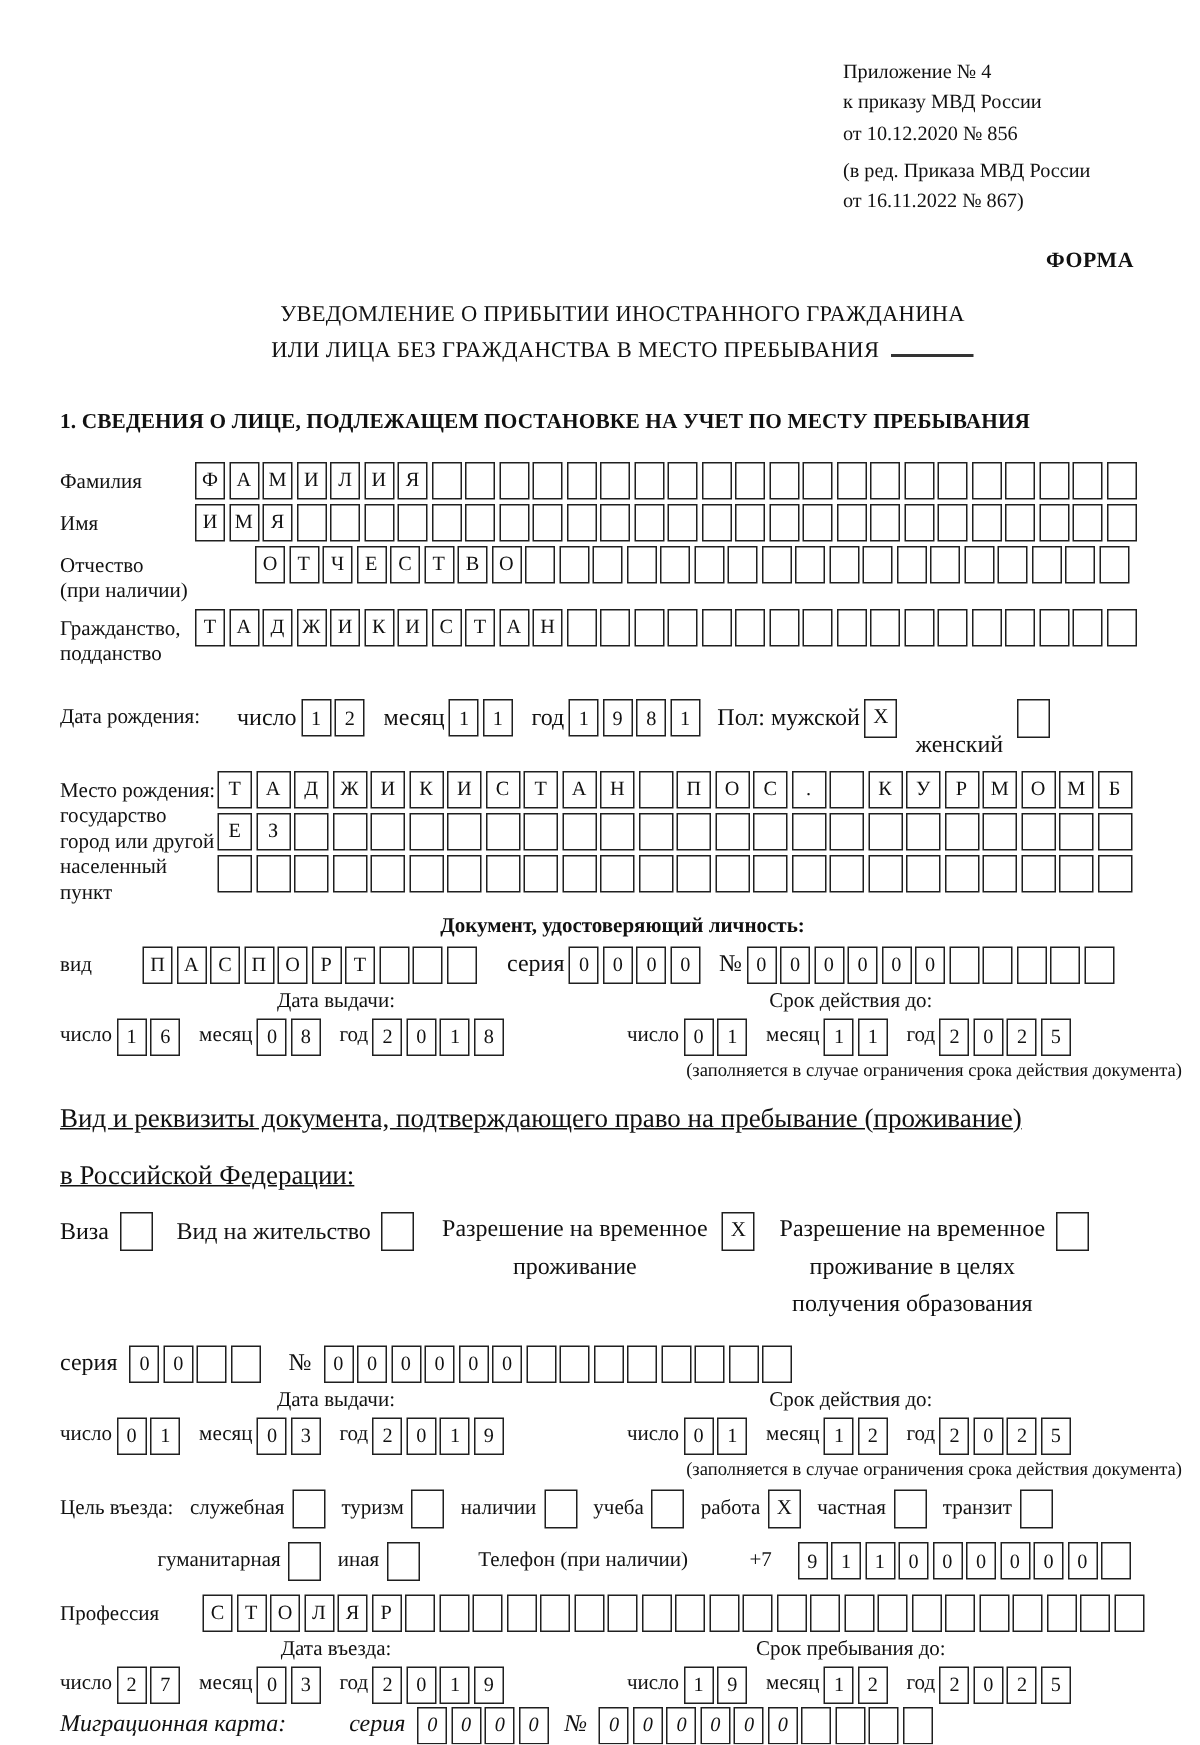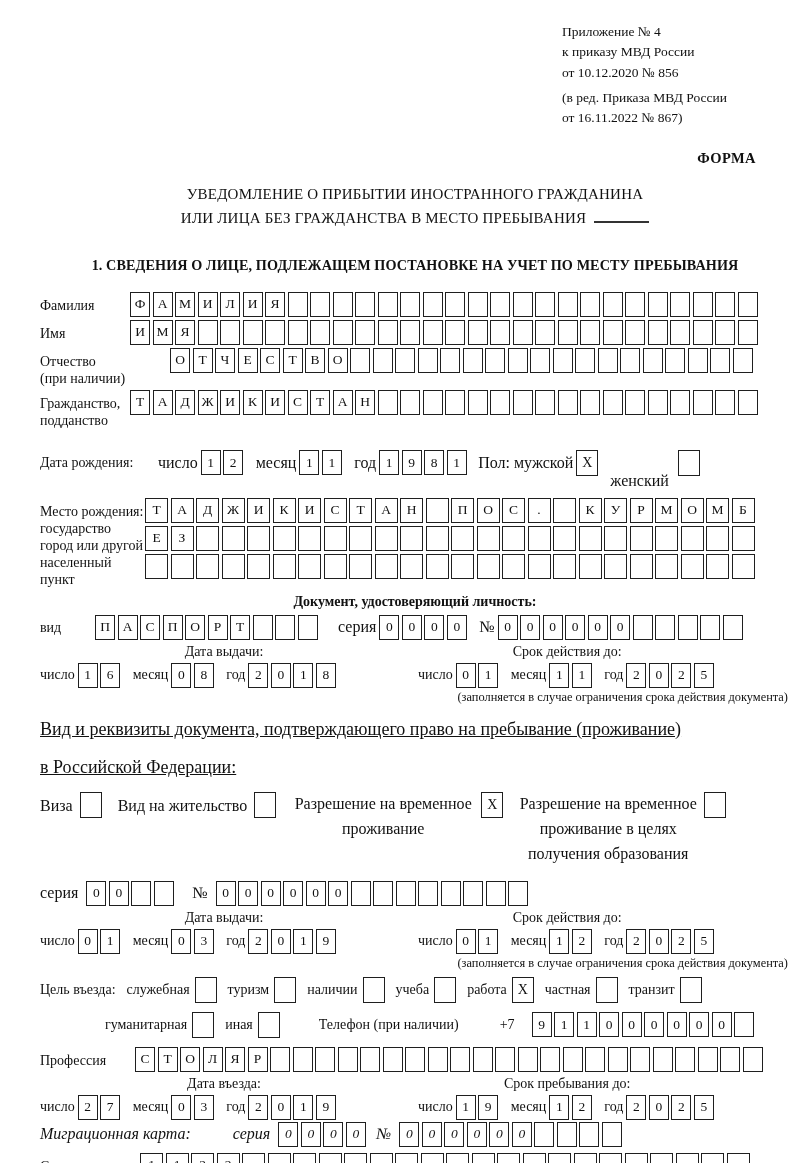--- a/index.html
+++ b/index.html
@@ -1,28 +1,28 @@
 <!DOCTYPE html>
 <html><head>
 <meta charset="utf-8">
 <style>
   * { box-sizing: border-box; margin: 0; padding: 0; }
   html,body { background:#ffffff; }
   body { width:800px; font-family:"Liberation Serif","DejaVu Serif",serif; color:#111; }
-  .page { width:800px; height:1163px; background:#fff; padding:22px 10px 0 40px; overflow:hidden; position:relative; }
+  .page { width:800px; height:1163px; background:#fff; padding:38px 10px 0 40px; overflow:hidden; position:relative; }
 
   
   .appendix { margin-left:522px; font-size:13.5px; line-height:1.5; white-space:pre-line; }
   .appendix.gap { margin-top:5px; }
   .forma { font-weight:bold; text-align:right; padding-right:34px; margin-top:22px; font-size:14.5px; letter-spacing:.4px; }
 
   
   .title { text-align:center; font-weight:normal; font-size:15px; line-height:1.55; margin-top:16px; letter-spacing:.2px; }
   .tline { display:inline-block; width:55px; border-bottom:2px solid #333; height:14px; margin-left:8px; }
-  .sec-heading { font-weight:bold; font-size:14.2px; margin-top:27px; margin-bottom:18px; letter-spacing:.1px;text-align:center; }
+  .sec-heading { font-weight:bold; font-size:14.2px; margin-top:27px; margin-bottom:18px; letter-spacing:.1px; }
 
   
   .frow { display:flex; align-items:flex-start; margin-bottom:3px; }
   .lbl { font-size:14px; line-height:17px; padding-top:5px; flex:none; }
   .pre { white-space:pre-line; }
   .w90{width:90px}.w100{width:100px}.w105{width:105px}.w130{width:130px}.w95{width:95px}
 
   .cells { display:flex; flex:none; }
   .cell { width:20px; height:25px; border:1.5px solid #1f1f1f; margin-right:2.5px; display:flex; align-items:center; justify-content:center; font-size:13.5px; flex:none; background:#fff; }
   .wide .cell { width:23px; }

